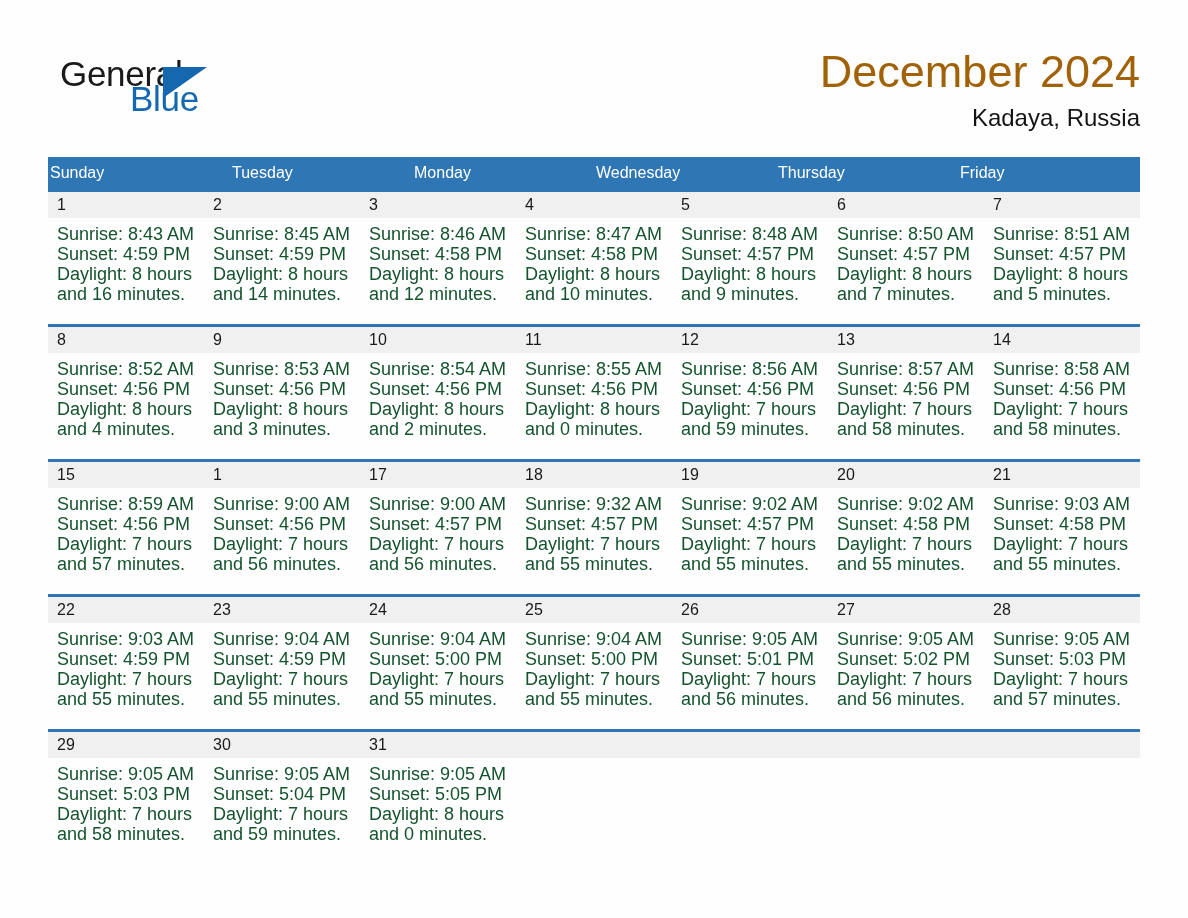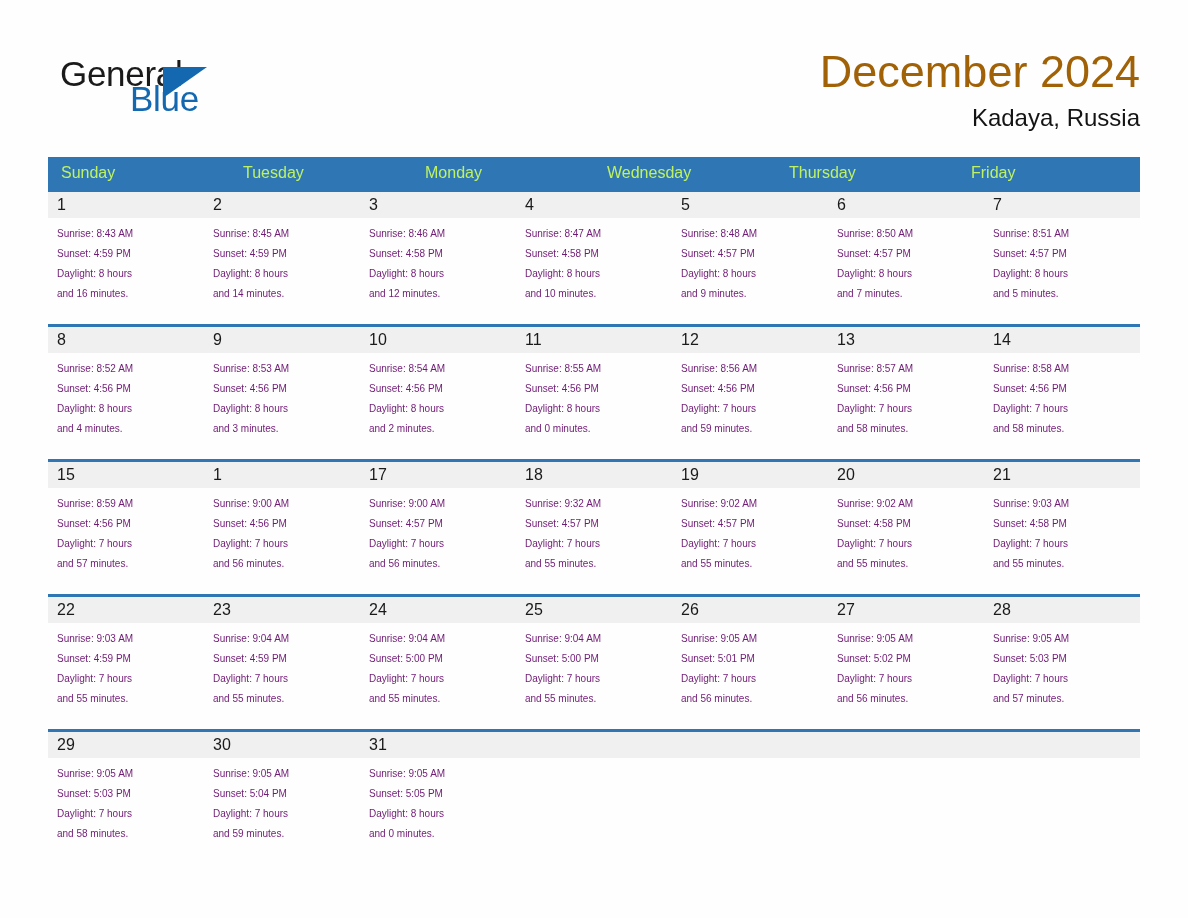--- a/index.html
+++ b/index.html
@@ -92,24 +92,24 @@
     top: 157px;
     width: 1092px;
   }
   .weekdays {
     display: flex;
     background: #2f76b4;
     height: 32px;
   }
   .weekday {
     flex: 1 1 0;
-    color: #bef264;
+    color: #ffffff;
     font-size: 16px;
     line-height: 32px;
-    padding-left: 13px;
+    padding-left: 2px;
     white-space: nowrap;
     overflow: hidden;
   }
   .week {
     display: flex;
     border-top: 3px solid #2f76b4;
     height: 135px;
   }
   .week.last { height: 120px; }
   .cell {
@@ -122,23 +122,23 @@
     height: 26px;
     background: #f0f0f0;
     font-size: 16px;
     color: #1a1a1a;
     line-height: 26px;
     padding-left: 9px;
   }
   .cell.empty .daynum-band { color: transparent; }
   .cell-info {
     padding: 6px 9px 0 9px;
-    font-size: 10px;
+    font-size: 18px;
     line-height: 20px;
-    color: #701a75;
+    color: #14532d;
   }
   .cell-info div { white-space: nowrap; }
 </style>
 </head>
 <body>
 
 <div class="page">
 
   <div class="header">
 

